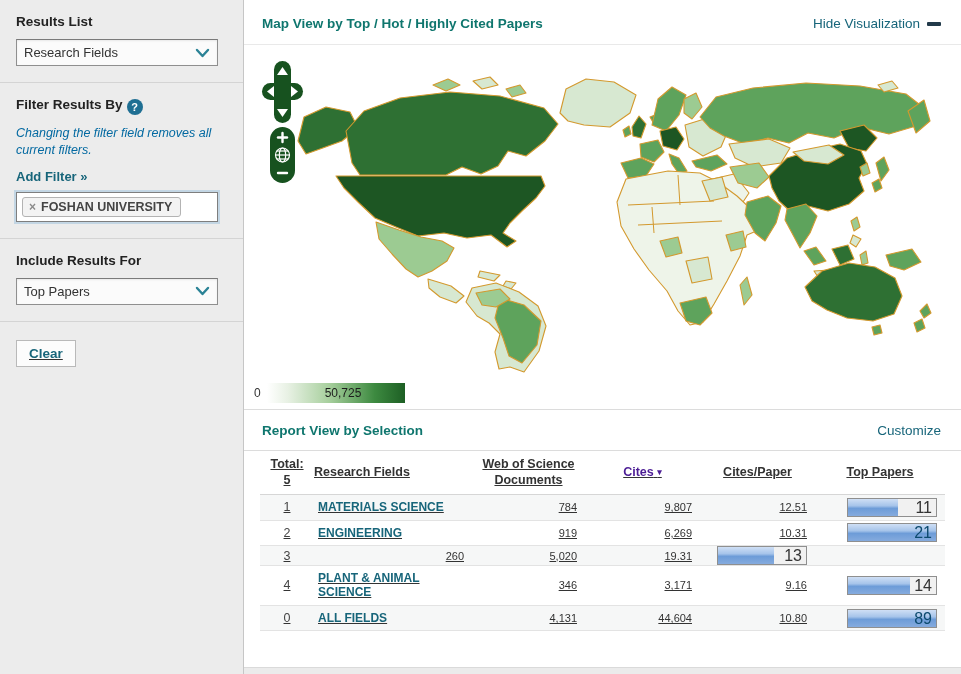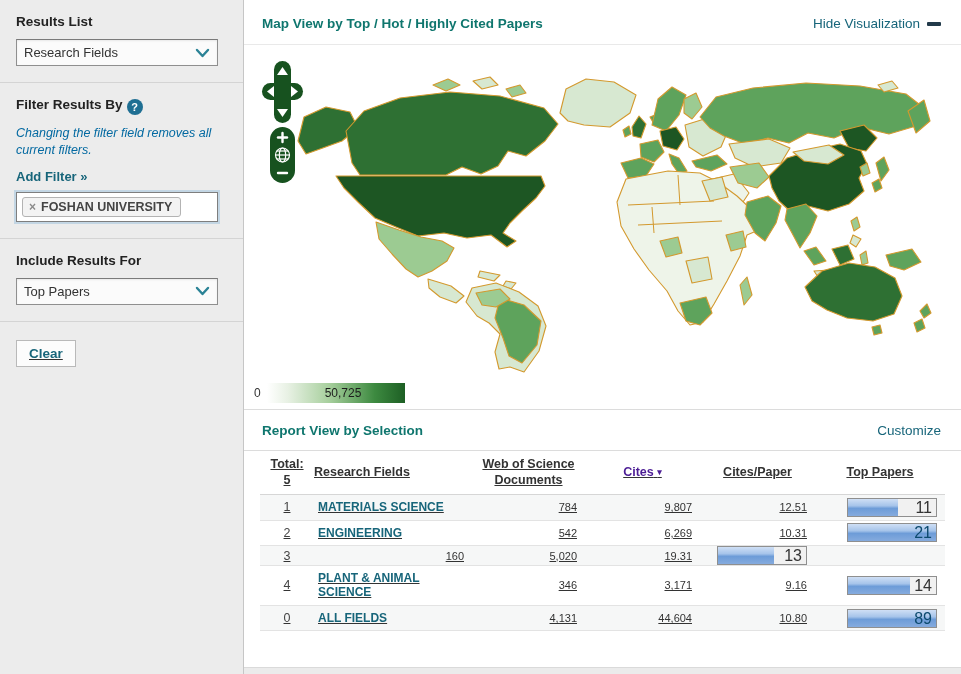--- a/index.html
+++ b/index.html
@@ -315,34 +315,34 @@
       <div class="bar">
         <div class="bar-fill" style="width: 57%;"></div>
         <span class="bar-num">11</span>
       </div>
     </div>
   </div>
 
   <div class="trow">
     <div class="rank">2</div>
     <div class="field">ENGINEERING</div>
-    <div class="num">542</div>
+    <div class="num">919</div>
     <div class="num">6,269</div>
     <div class="num">10.31</div>
     <div class="barcell">
       <div class="bar full">
         <div class="bar-fill" style="width: 100%;"></div>
         <span class="bar-num">21</span>
       </div>
     </div>
   </div>
 
   <div class="trow">
     <div class="rank">3</div>
-    <div class="num">160</div>
+    <div class="num">260</div>
     <div class="num">5,020</div>
     <div class="num">19.31</div>
     <div class="barcell">
       <div class="bar">
         <div class="bar-fill" style="width: 64%;"></div>
         <span class="bar-num">13</span>
       </div>
     </div>
   </div>
 

